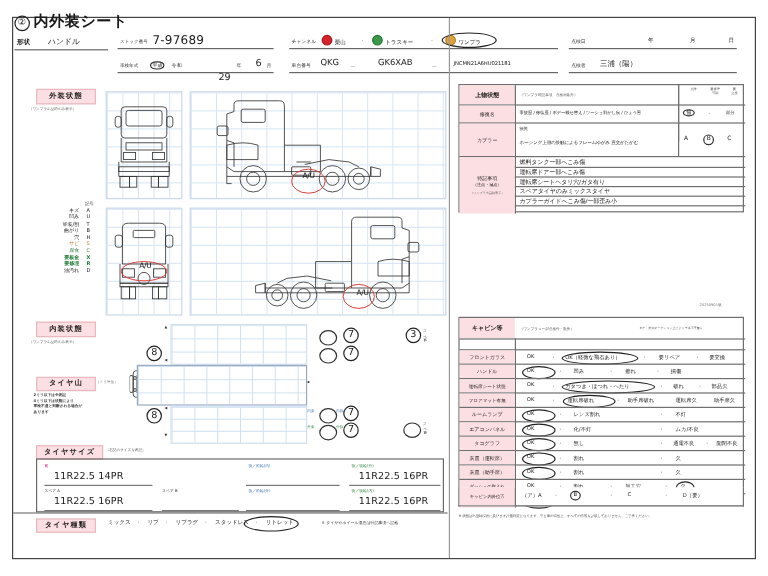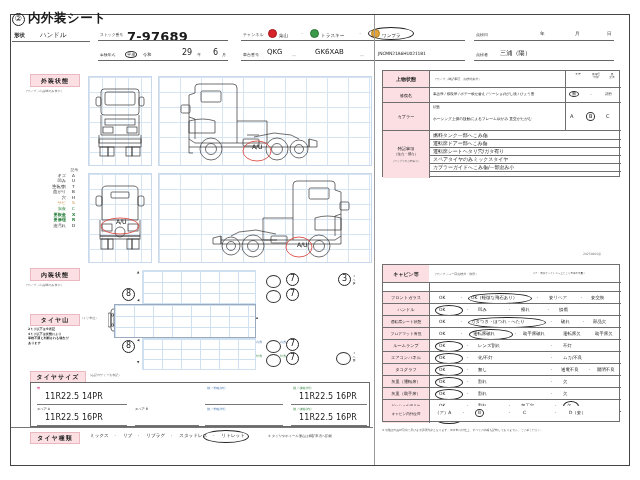--- a/index.html
+++ b/index.html
@@ -15,28 +15,28 @@
 
   
   .hdr{position:absolute;left:0;top:0;width:620px;height:52px;}
   .title{position:absolute;left:12px;top:10px;font-size:12.5px;font-weight:bold;letter-spacing:0.5px;}
   .title .numcirc{display:inline-block;width:11px;height:11px;line-height:10px;border:1px solid #222;border-radius:50%;text-align:center;font-size:8px;font-weight:normal;margin-right:3px;vertical-align:1px;}
   .kata{position:absolute;left:14px;top:32px;font-size:5.5px;font-weight:bold;}
   .kataval{position:absolute;left:40px;top:31px;font-size:6.5px;}
   .katarule{position:absolute;left:12px;top:41px;width:78px;border-bottom:1px solid #666;}
 
   .f-stock-l{position:absolute;left:100px;top:32px;font-size:3.8px;color:#333;}
-  .f-stock-v{position:absolute;left:127px;top:29px;font-size:13px;letter-spacing:0.2px;font-weight:bold;}
+  .f-stock-v{position:absolute;left:127px;top:29px;font-size:10px;letter-spacing:0.2px;}
   .f-stock-r{position:absolute;left:98px;top:40px;width:130px;border-bottom:1px solid #666;}
 
   .f-year-l{position:absolute;left:100px;top:52px;font-size:3.8px;color:#333;}
   .f-year-h{position:absolute;left:125px;top:51px;font-size:4.2px;}
   .f-year-h .c{display:inline-block;border:1px solid #333;border-radius:45%;padding:0 1px;}
   .f-year-r{position:absolute;left:143px;top:52px;font-size:4.2px;}
-  .f-year-n{position:absolute;left:182px;top:48px;font-size:8px;}
+  .f-year-n{position:absolute;left:182px;top:60px;font-size:8px;}
   .f-year-nu{position:absolute;left:197px;top:52px;font-size:4px;}
   .f-mon-n{position:absolute;left:213px;top:48px;font-size:8px;}
   .f-mon-u{position:absolute;left:222px;top:52px;font-size:4px;}
   .f-year-rule{position:absolute;left:98px;top:60px;width:130px;border-bottom:1px solid #666;}
 
   .f-ch-l{position:absolute;left:243px;top:32px;font-size:4px;color:#333;}
   .ch-item{position:absolute;top:29px;font-size:4.6px;white-space:nowrap;}
   .dotred{display:inline-block;width:7px;height:7px;border-radius:50%;background:#d8232a;border:1px solid #a4161c;vertical-align:-1px;margin-right:2px;}
   .dotgrn{display:inline-block;width:7px;height:7px;border-radius:50%;background:#3a9a4a;border:1px solid #2a7537;vertical-align:-1px;margin-right:2px;}
   .dotorg{display:inline-block;width:7px;height:7px;border-radius:50%;background:#e0a33c;border:1px solid #b57f20;vertical-align:-1px;margin-right:2px;}

